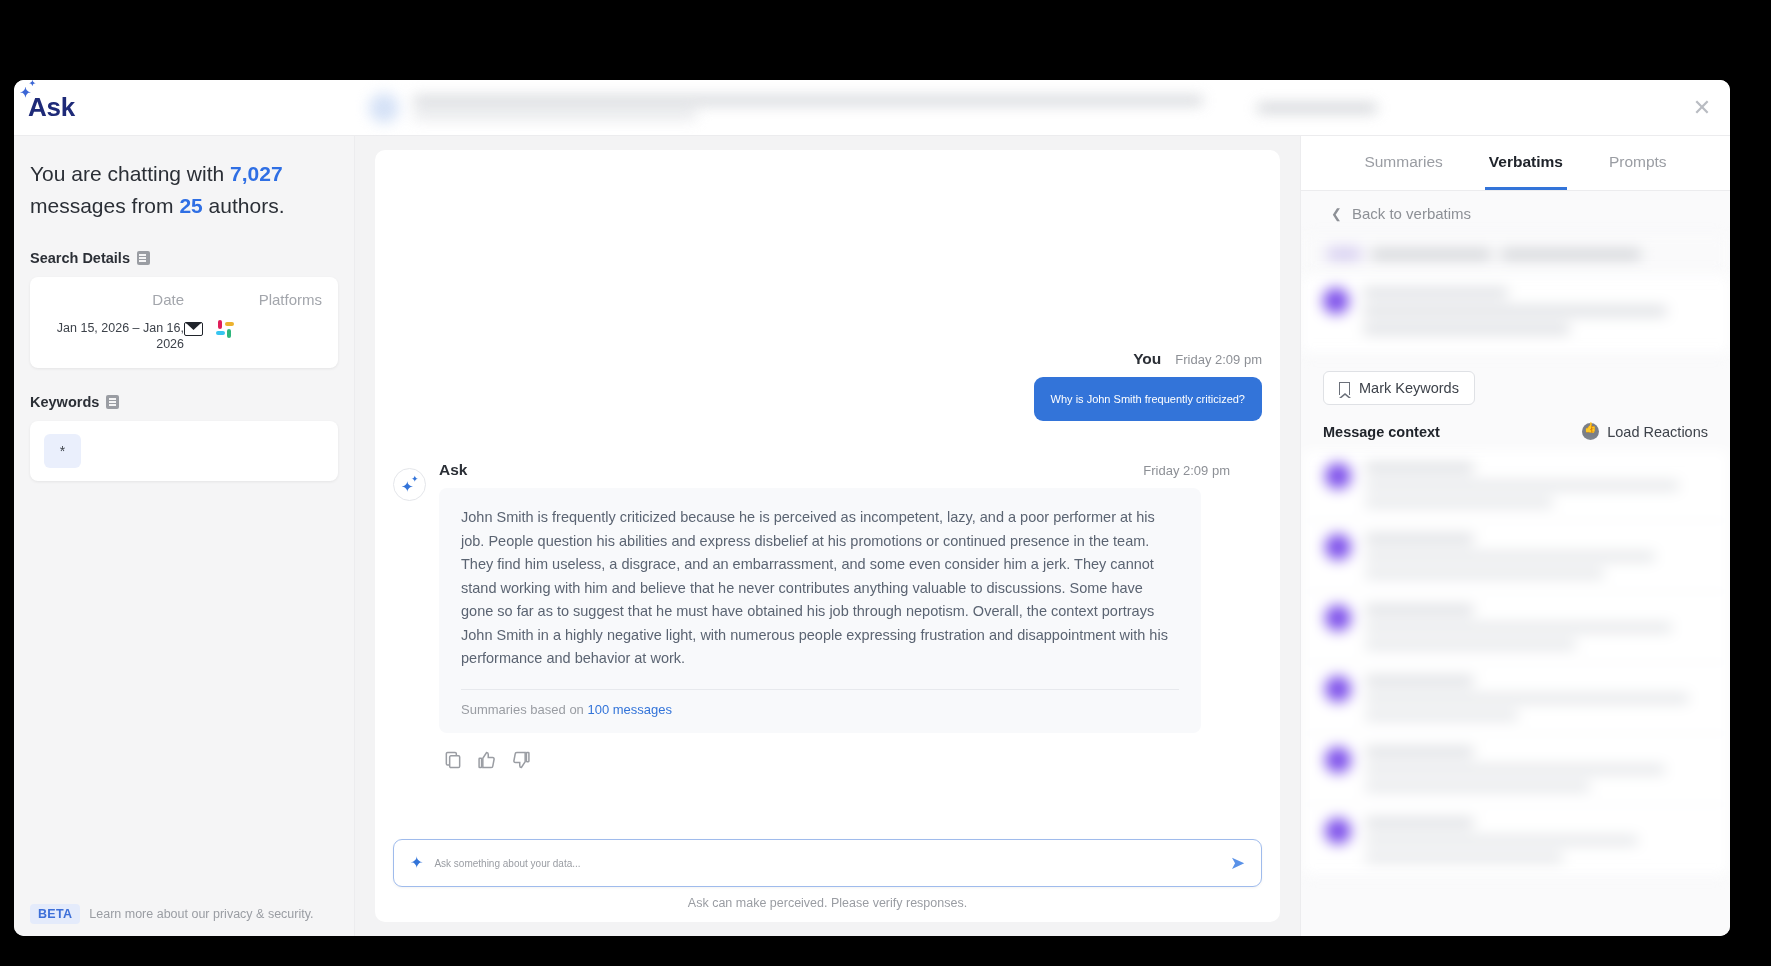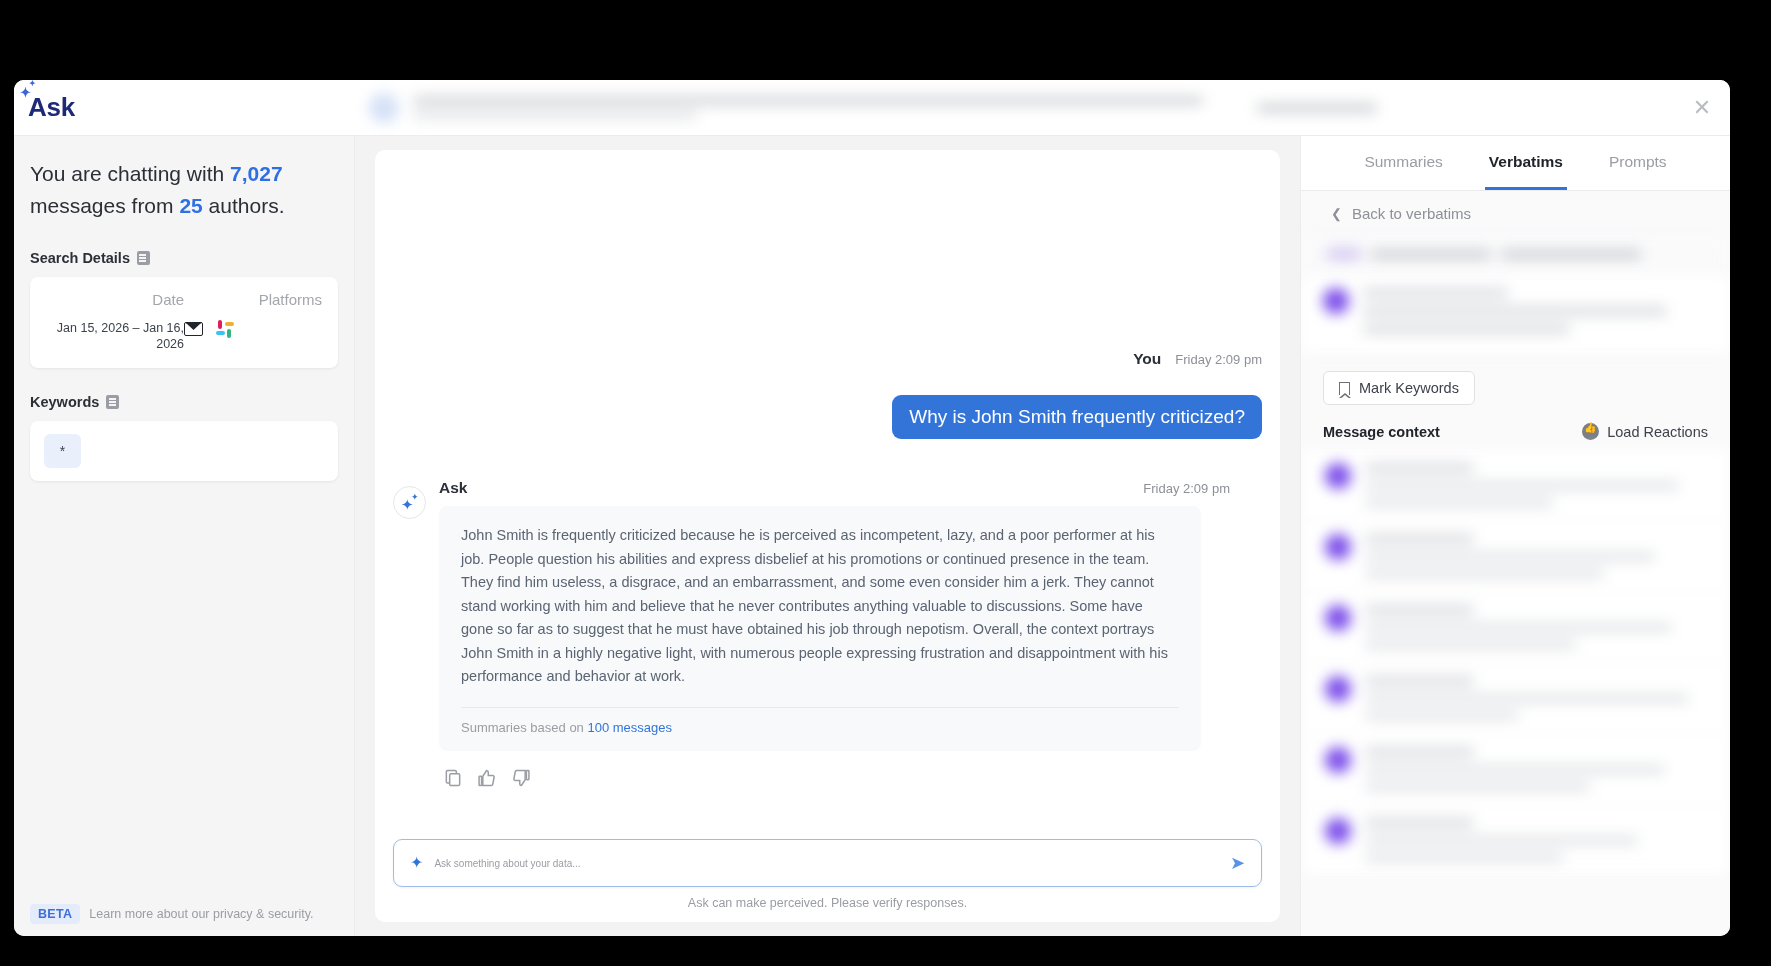--- a/index.html
+++ b/index.html
@@ -186,25 +186,24 @@
   .msgs { flex: 1 1 auto; padding-top: 200px; overflow: hidden; }
   .msg-you { display: flex; flex-direction: column; align-items: flex-end; }
   .msg-meta {
     display: flex; align-items: baseline; gap: 14px;
     width: 100%; justify-content: flex-end; margin-bottom: 9px;
   }
   .who { font-size: 15.5px; font-weight: 700; color: #2b2f36; }
   .when { font-size: 13px; color: #8d9096; }
   .bubble-you {
     background: #3374d9; color: #fff;
-    font-size: 19px; line-height: 20px;
+    font-size: 11px; line-height: 20px;
     border-radius: 9px;
     padding: 12px 17px;
     max-width: 560px;
-    margin-top: 18px;
   }
   .msg-ask { display: flex; gap: 13px; margin-top: 40px; }
   .ask-avatar {
     width: 33px; height: 33px; border-radius: 50%;
     border: 1px solid #e4e6ea; background: #fff;
     display: flex; align-items: center; justify-content: center;
     flex: 0 0 33px; margin-top: 7px; position: relative;
   }
   .ask-avatar .s1 { color: #3374d9; font-size: 15px; line-height: 1; position: absolute; left: 7px; top: 10px;}
   .ask-avatar .s2 { color: #3374d9; font-size: 9px; line-height: 1; position: absolute; left: 17px; top: 6px;}

